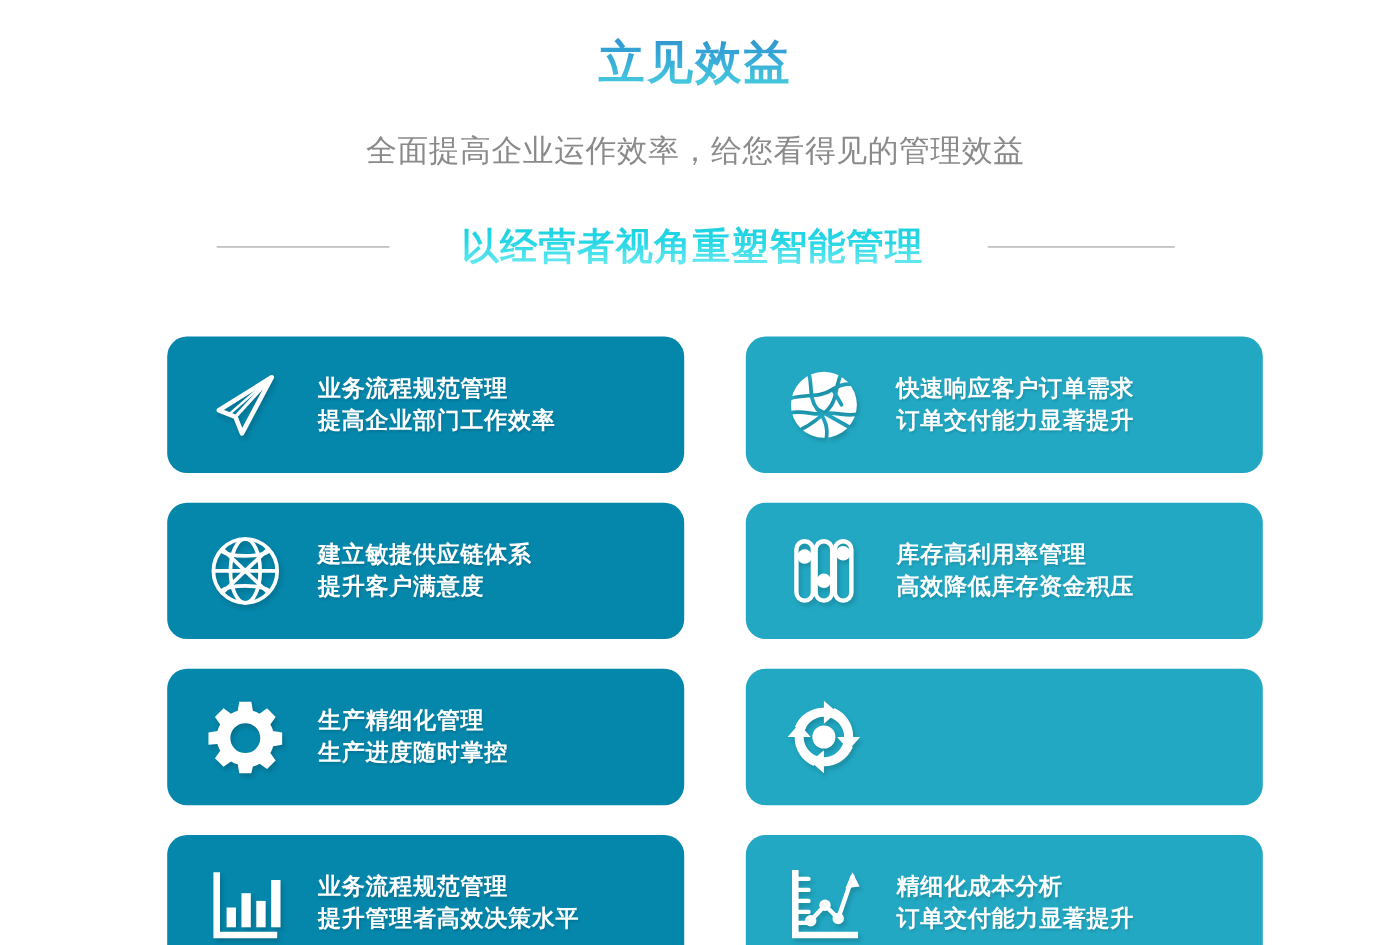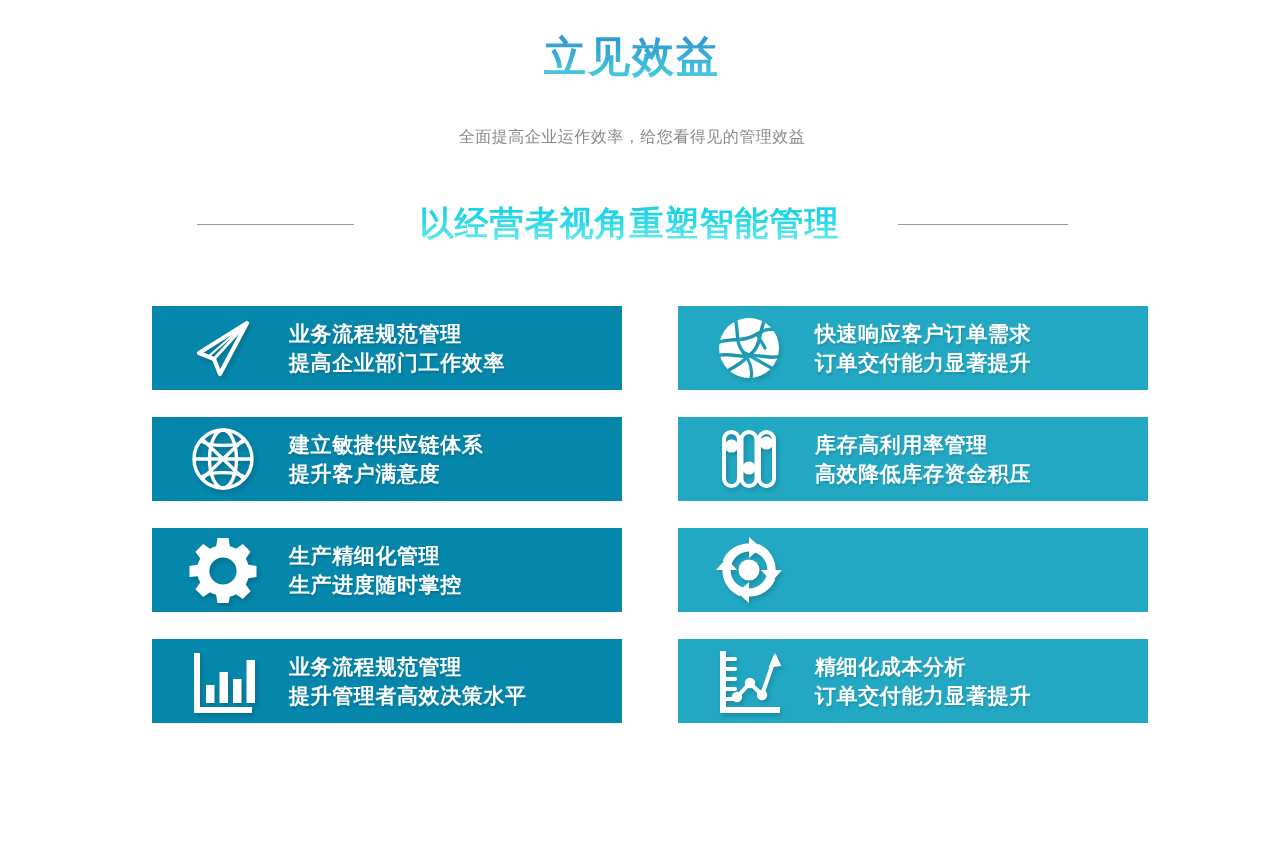--- a/index.html
+++ b/index.html
@@ -35,21 +35,21 @@
     background-clip: text;
     color: transparent;
     -webkit-text-fill-color: transparent;
   }
   .subtitle {
     position: absolute;
     left: 0;
     top: 122px;
     width: 1264px;
     text-align: center;
-    font-size: 16px;
+    font-size: 28px;
     color: #8a8a8a;
     line-height: 30px;
     letter-spacing: 0.5px;
   }
 
   
   .section-head {
     position: absolute;
     left: 0;
     top: 200px;
@@ -69,38 +69,37 @@
   .section-title {
     font-size: 34px;
     font-weight: bold;
     letter-spacing: 1px;
     line-height: 46px;
     white-space: nowrap;
     background: linear-gradient(180deg, #18cfe0 0%, #28d8e6 42%, #63e7ef 82%, #7ff0f5 100%);
     -webkit-background-clip: text;
     background-clip: text;
     color: transparent;
-    font-family: Liberation Serif, serif;
     -webkit-text-fill-color: transparent;
   }
 
   
   .cards {
     position: absolute;
     left: 152px;
     top: 306px;
     width: 996px;
     display: grid;
     grid-template-columns: 470px 470px;
     column-gap: 56px;
     row-gap: 27px;
   }
   .card {
-    height: 84px;
-    border-radius: 0;
+    height: 124px;
+    border-radius: 18px;
     display: flex;
     align-items: center;
     box-sizing: border-box;
     padding-left: 35px;
   }
   .card.tone-dark  { background: #0586ab; }
   .card.tone-light { background: #22a8c3; }
 
   .card-icon {
     flex: 0 0 auto;

